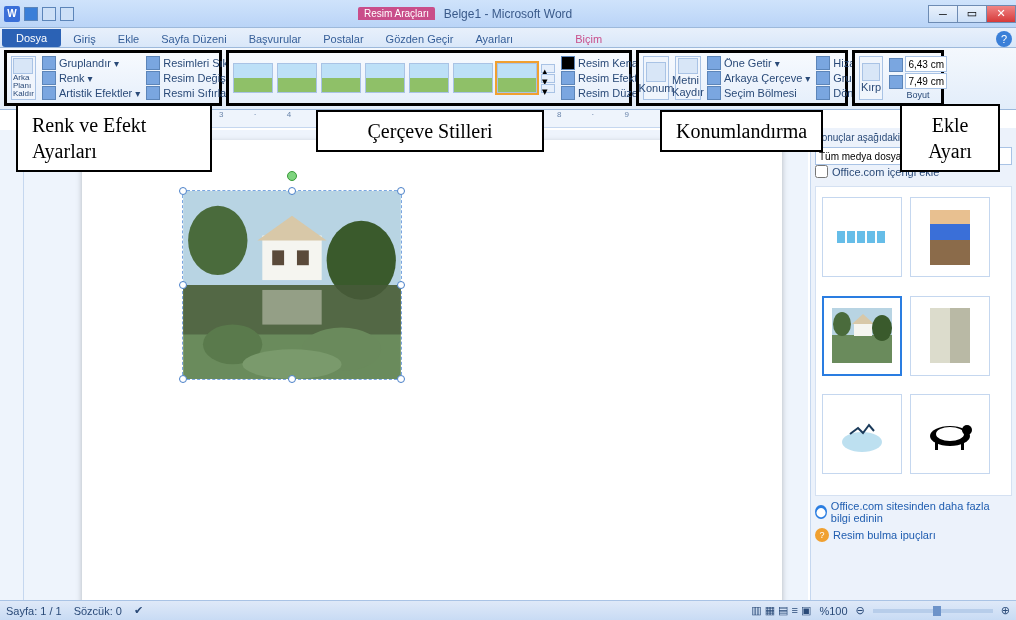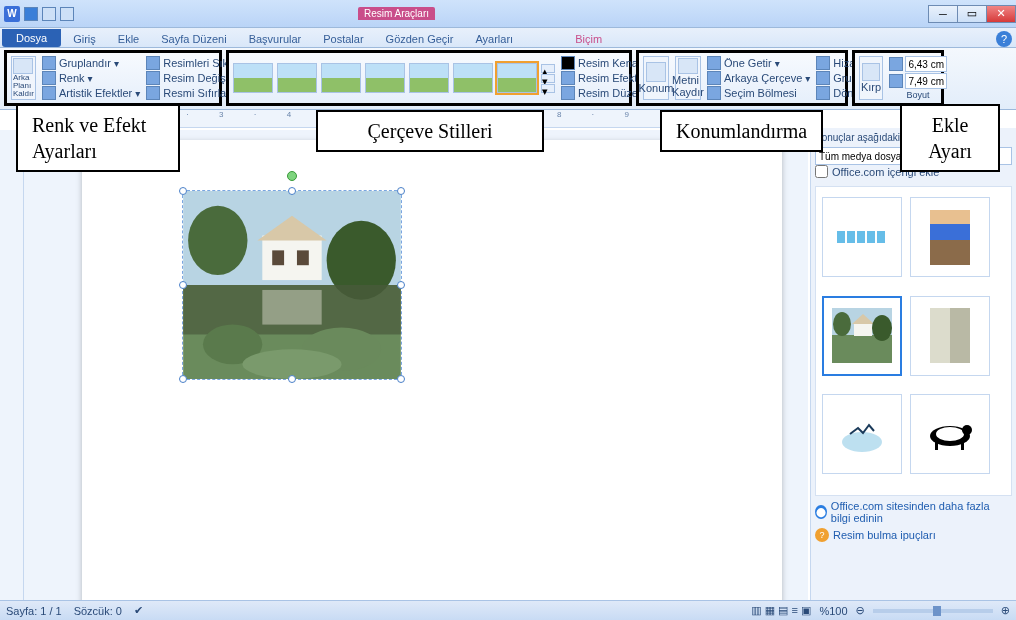--- a/index.html
+++ b/index.html
@@ -29,21 +29,21 @@
 .ritem { display:flex; align-items:center; gap:3px; color:#2a4a78; white-space:nowrap; }
 .ritem.small { font-size:10px; }
 .ricon { width:14px;height:14px;background:#7aa6e0;border:1px solid #5c85b9; }
 .vstack { display:flex; flex-direction:column; gap:1px; }
 .bigicon { width:30px;height:30px;background:#d8e6f7;border:1px solid #a9c3e5;display:flex;align-items:center;justify-content:center;}
 .gallery { display:flex; gap:4px; align-items:center; }
 .thumb { width:40px;height:30px; border:1px solid #a9c3e5; background:linear-gradient(#bde0f7 50%, #8fc068 50%); }
 .thumb.sel { outline:2px solid #f0a030; }
 .gnav { width:14px; display:flex; flex-direction:column; gap:1px;}
 .gnavbtn { height:9px; background:#e6effb; border:1px solid #a9c3e5;}
-.sizerow { display:flex; align-items:center; gap:2px; }
+.sizerow { display:flex; align-items:flex-end; gap:2px; }
 .sizerow input { width:42px; height:16px; border:1px solid #a9c3e5; text-align:right; font-size:10px; padding-right:2px;}
 .arrbig { width:26px;height:44px;background:#f0f5fc;border:1px solid #a9c3e5;display:flex;flex-direction:column;align-items:center;justify-content:center;font-size:9px;color:#2a4a78; padding:1px;}
 
 .ruler-h { height:18px; background:#eef4fc; border-bottom:1px solid #c5d7ef; margin-left:24px; margin-right:208px; font-size:8px; color:#6a85ab; letter-spacing:14px; padding-left:60px; overflow:hidden; white-space:nowrap;}
 .doc-area { position:absolute; top:130px; left:24px; right:208px; bottom:20px; background:#eef4fc; overflow:hidden;}
 .ruler-v { position:absolute; top:130px; left:0; width:24px; bottom:20px; background:#eef4fc; border-right:1px solid #c5d7ef;}
 .page { position:absolute; left:58px; top:10px; width:700px; height:900px; background:#fff; box-shadow:0 2px 6px rgba(0,0,0,.25);}
 .selimg { position:absolute; left:100px; top:50px; width:220px; height:190px; border:1px dashed #7aa6e0;}
 .selimg svg { width:100%; height:100%; display:block;}
 .handle { position:absolute; width:8px;height:8px; background:#fff; border:1px solid #4a80c8; border-radius:50%;}
@@ -58,21 +58,21 @@
 .clip.sel { border:2px solid #2a7de1; }
 .rp-link { display:flex; align-items:center; gap:4px; color:#1f5db0; font-size:10px; margin-top:4px; cursor:default;}
 .rp-link .lg { width:14px;height:14px; border-radius:50%; background:#2a7de1;color:#fff;display:flex;align-items:center;justify-content:center;font-size:9px;}
 
 .statusbar { position:absolute; bottom:0; left:0; right:0; height:20px; background:linear-gradient(#dfe9f8,#c8dbf4); border-top:1px solid #a9c3e5; display:flex; align-items:center; padding:0 6px; font-size:10px; color:#2a4a78; gap:12px;}
 .statusbar .right { margin-left:auto; display:flex; align-items:center; gap:8px;}
 .zoomslider { width:120px; height:4px; background:#b7cdea; position:relative;}
 .zoomslider::after { content:""; position:absolute; left:60px; top:-3px; width:8px;height:10px; background:#6d93c9;}
 
 .anno { position:absolute; background:#fff; border:2px solid #000; padding:6px 14px; font-family: "Times New Roman", serif; font-size:20px; z-index:10; white-space:nowrap; line-height:1.3;}
-.anno.a1 { left:16px; top:104px; width:164px; white-space:normal;}
+.anno.a1 { left:16px; top:104px; width:196px; white-space:normal;}
 .anno.a2 { left:316px; top:110px; width:228px; text-align:center;}
 .anno.a3 { left:660px; top:110px; }
 .anno.a4 { left:900px; top:104px; width:100px; white-space:normal; text-align:center;}
 
 
 .ca-shapes{width:50px;height:12px;background:repeating-linear-gradient(90deg,#66bde8 0 8px,#fff 8px 10px);}
 .ca-boy{width:40px;height:55px;background:linear-gradient(#e8c090 25%, #3a6fd8 25% 55%, #8b6b4a 55%);}
 .ca-house svg{width:60px;height:55px;}
 .ca-building{width:40px;height:55px;background:linear-gradient(90deg,#dcdccc 50%, #b9b9a5 50%);position:relative;}
 .ca-run{width:45px;height:40px;}
@@ -81,20 +81,21 @@
 </head>
 <body>
 
 <div class="titlebar">
   <div class="tb-left">
     <div class="tb-icon">W</div>
     <div class="ricon" style="background:#3a7fd8"></div>
     <div class="ricon" style="background:#cde0f7"></div>
     <div class="ricon" style="background:#cde0f7"></div>
   </div>
+  <div class="tb-center">Belge1 - Microsoft Word</div>
   <div class="tb-imgtools">Resim Araçları</div>
   <div class="winbtns">
     <div class="winbtn">─</div>
     <div class="winbtn">▭</div>
     <div class="winbtn close">✕</div>
   </div>
 </div>
 
 <div class="tabs">
   <div class="tab file">Dosya</div>

